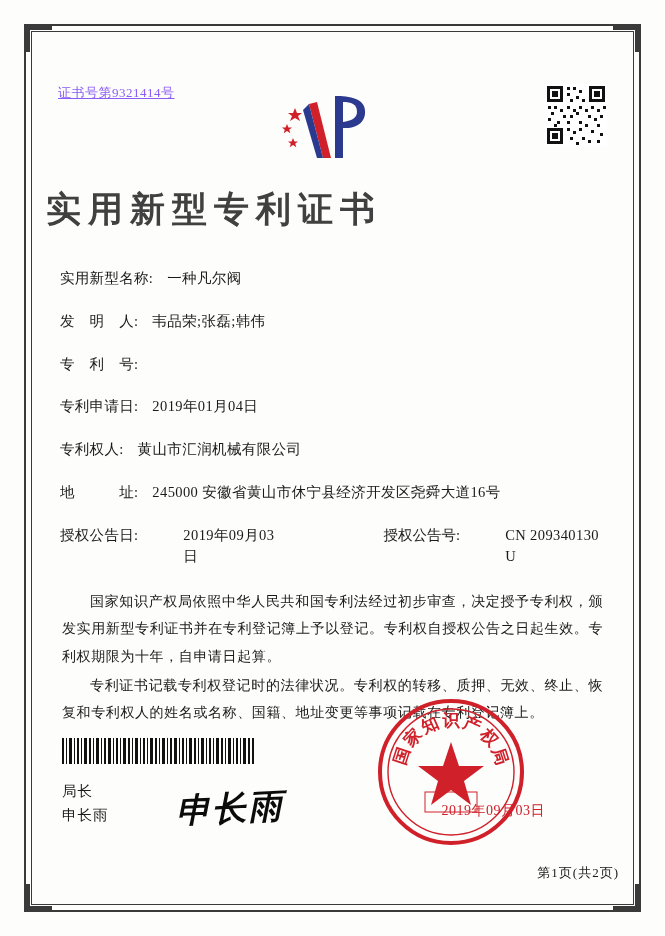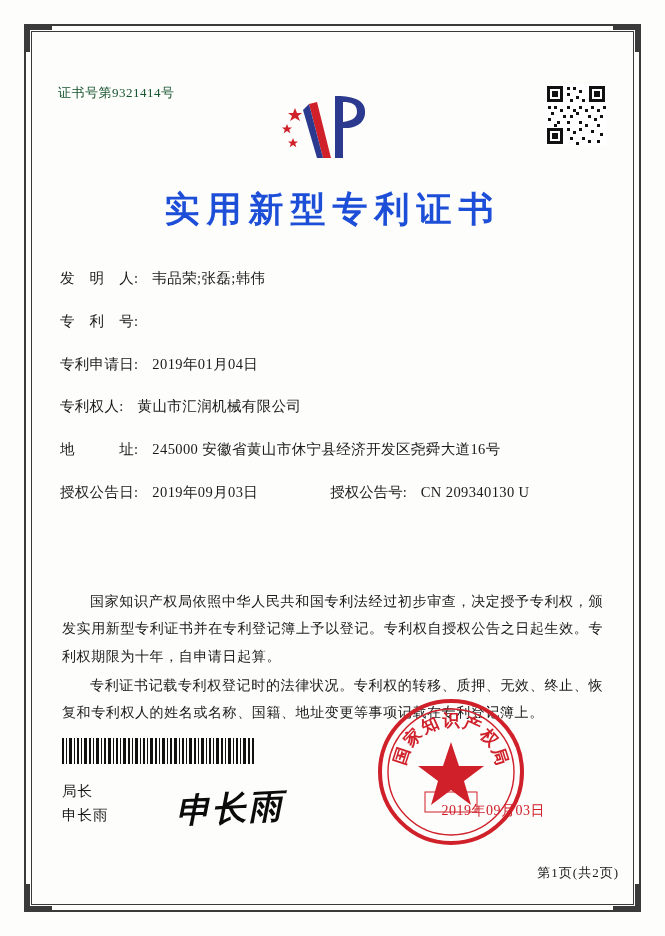--- a/index.html
+++ b/index.html
@@ -58,22 +58,23 @@
     right: 46px;
     bottom: 46px;
   }
 
   .cert-no {
     position: absolute;
     left: 12px;
     top: 38px;
     font-size: 13px;
     letter-spacing: 0.5px;
-    color: #14532d;
+    color: #8b5cf6;
     white-space: nowrap;
+    text-decoration: underline;
   }
 
   
   .qr {
     position: absolute;
     right: 12px;
     top: 38px;
     width: 62px;
     height: 62px;
   }
@@ -88,26 +89,26 @@
     width: 120px;
     height: 78px;
   }
   .emblem svg { display: block; }
 
   .doc-title {
     position: absolute;
     left: 0;
     right: 0;
     top: 140px;
-    text-align: center;
+    text-align: left;
     font-size: 35px;
     font-weight: bold;
     letter-spacing: 7px;
     font-family: Liberation Serif, serif;
-    color: #1d4ed8;
+    color: #404040;
   }
 
   .fields {
     position: absolute;
     left: 14px;
     right: 14px;
     top: 222px;
   }
   .field-row {
     display: flex;
@@ -120,20 +121,21 @@
     flex: 0 0 auto;
     white-space: nowrap;
     letter-spacing: 0.3px;
   }
   .field-value {
     margin-left: 14px;
     letter-spacing: 0.4px;
   }
   .field-row.dual {
     justify-content: flex-start;
+    gap: 31px;
   }
   .field-row .second-label {
     margin-left: 72px;
     white-space: nowrap;
   }
 
   .paragraphs {
     position: absolute;
     left: 16px;
     right: 16px;
@@ -302,20 +304,24 @@
           <polygon points="14,36 15.4,39.5 19,39.5 16.2,41.7 17.3,45.2 14,43 10.7,45.2 11.8,41.7 9,39.5 12.6,39.5"></polygon>
           <polygon points="20,50 21.4,53.5 25,53.5 22.2,55.7 23.3,59.2 20,57 16.7,59.2 17.8,55.7 15,53.5 18.6,53.5"></polygon>
         </g>
       </svg>
     </div>
 
     <div class="doc-title">实用新型专利证书</div>
 
     <div class="fields">
 
+      <div class="field-row">
+        <span class="field-label">实用新型名称:</span>
+        <span class="field-value">一种凡尔阀</span>
+      </div>
 
       <div class="field-row">
         <span class="field-label">发　明　人:</span>
         <span class="field-value">韦品荣;张磊;韩伟</span>
       </div>
 
       <div class="field-row">
         <span class="field-label">专　利　号:</span>
       </div>
 

